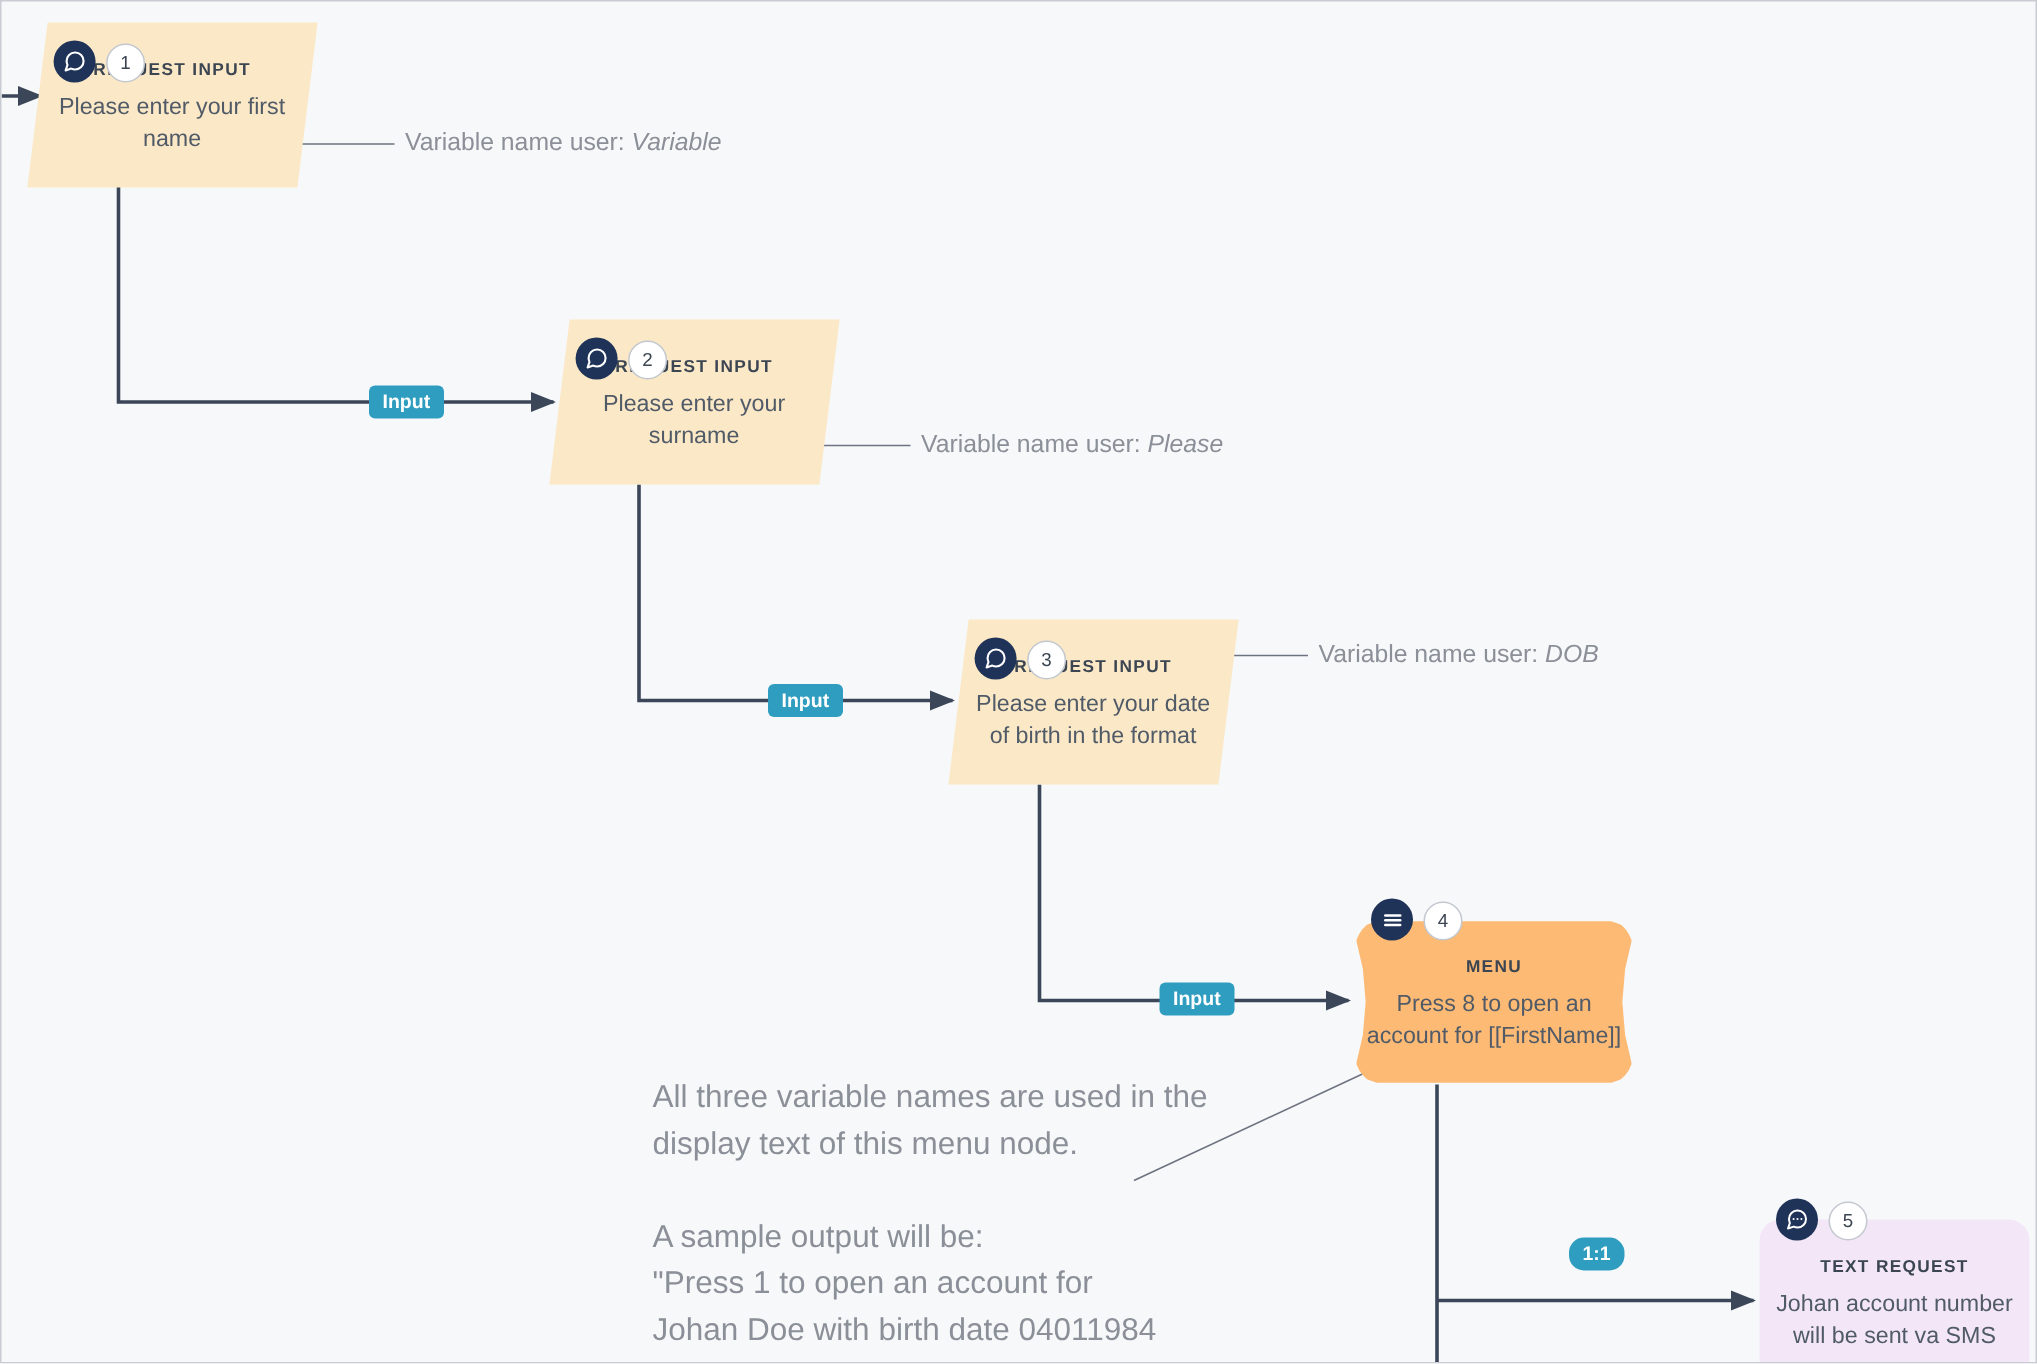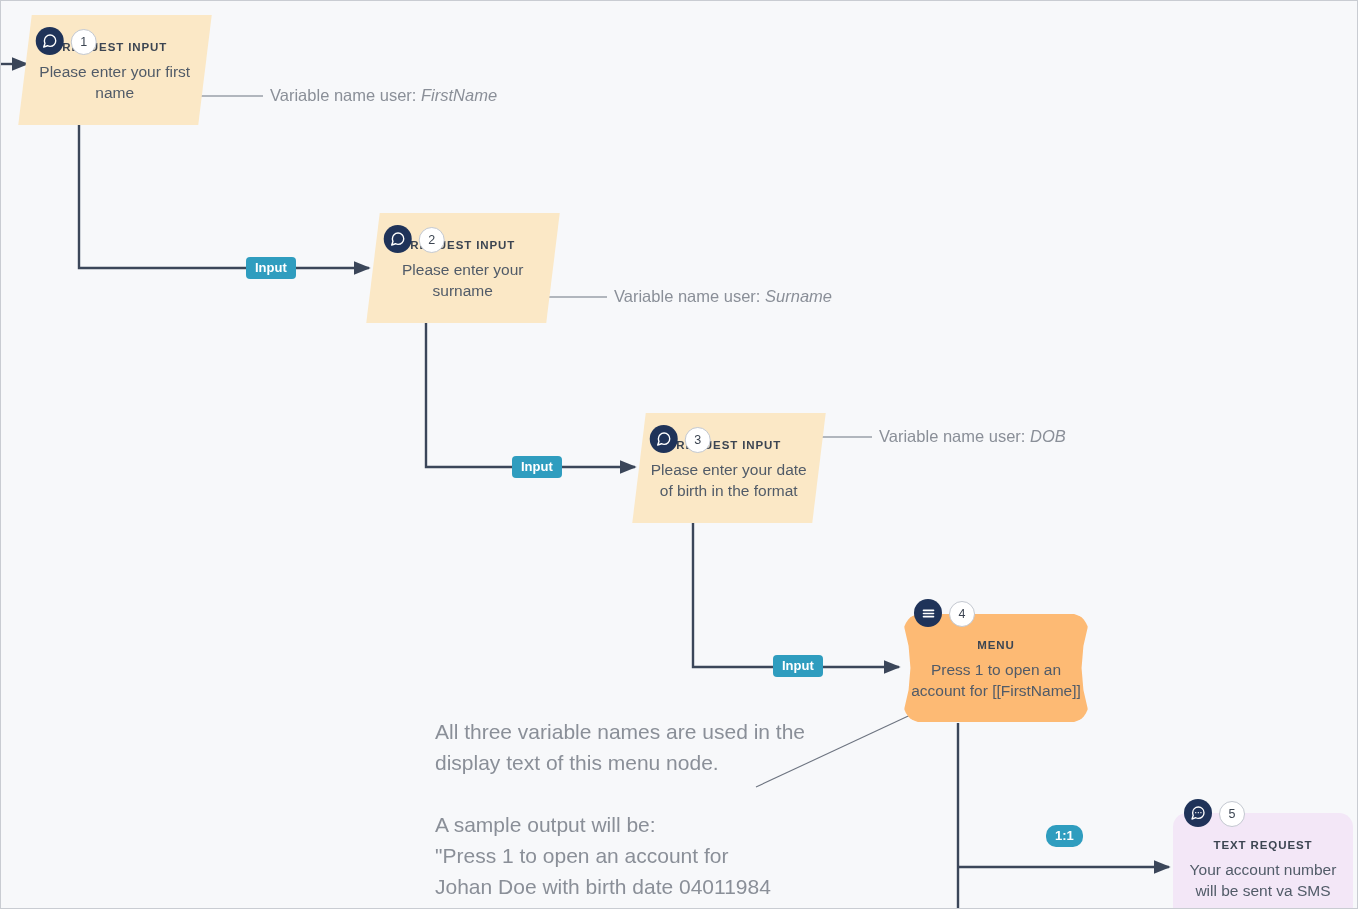--- a/index.html
+++ b/index.html
@@ -217,21 +217,21 @@
       </div>
       <div class="num-badge">3</div>
       <div class="kind">REQUEST INPUT</div>
       <div class="body-text">Please enter your date of birth in the format</div>
     </div>
   </div>
 
   <div style="position:absolute; left:902px; top:612px; width:186px; height:110px;">
     <div class="node node-menu" style="left:0; top:0;">
       <div class="kind">MENU</div>
-      <div class="body-text">Press 1 to open an account for [[FirstName]]</div>
+      <div class="body-text">Press 8 to open an account for [[FirstName]]</div>
     </div>
     <div class="icon-badge">
       <svg width="15" height="15" viewBox="0 0 24 24" fill="none" stroke="#ffffff" stroke-width="2.6" stroke-linecap="round">
         <line x1="4" y1="7" x2="20" y2="7"></line>
         <line x1="4" y1="12" x2="20" y2="12"></line>
         <line x1="4" y1="17" x2="20" y2="17"></line>
       </svg>
     </div>
     <div class="num-badge">4</div>
   </div>
@@ -240,34 +240,34 @@
     <div class="icon-badge">
       <svg width="16" height="16" viewBox="0 0 24 24" fill="none" stroke="#ffffff" stroke-width="2" stroke-linecap="round" stroke-linejoin="round">
         <path d="M21 11.5a8.4 8.4 0 0 1-8.5 8.5 8.8 8.8 0 0 1-3.8-.9L3 21l1.9-5.6A8.4 8.4 0 0 1 4 11.5 8.4 8.4 0 0 1 12.5 3 8.4 8.4 0 0 1 21 11.5z"></path>
         <circle cx="8.6" cy="11.5" r="1.05" fill="#ffffff" stroke="none"></circle>
         <circle cx="12.5" cy="11.5" r="1.05" fill="#ffffff" stroke="none"></circle>
         <circle cx="16.4" cy="11.5" r="1.05" fill="#ffffff" stroke="none"></circle>
       </svg>
     </div>
     <div class="num-badge">5</div>
     <div class="kind">TEXT REQUEST</div>
-    <div class="body-text">Your account number will be sent va SMS</div>
+    <div class="body-text">Johan account number will be sent va SMS</div>
   </div>
 
   <div class="edge-label" style="left:229px; top:256px;">Input</div>
   <div class="edge-label" style="left:495px; top:455px;">Input</div>
   <div class="edge-label" style="left:756px; top:654px;">Input</div>
   <div class="edge-label" style="left:1029px; top:824px;border-radius:10px;">1:1</div>
 
   <div class="annot" style="left:269px; top:86px;">
-    <span>Variable name user: </span><i>FirstName</i>
+    <span>Variable name user: </span><i>Variable</i>
   </div>
 
   <div class="annot" style="left:613px; top:287px;">
-    <span>Variable name user: </span><i>Surname</i>
+    <span>Variable name user: </span><i>Please</i>
   </div>
 
   <div class="annot" style="left:878px; top:427px;text-align:right;">
     <span>Variable name user: </span><i>DOB</i>
   </div>
 
   <div class="annot-block" style="left:434px; top:715px;">All three variable names are used in the
 display text of this menu node.
 
 A sample output will be:

